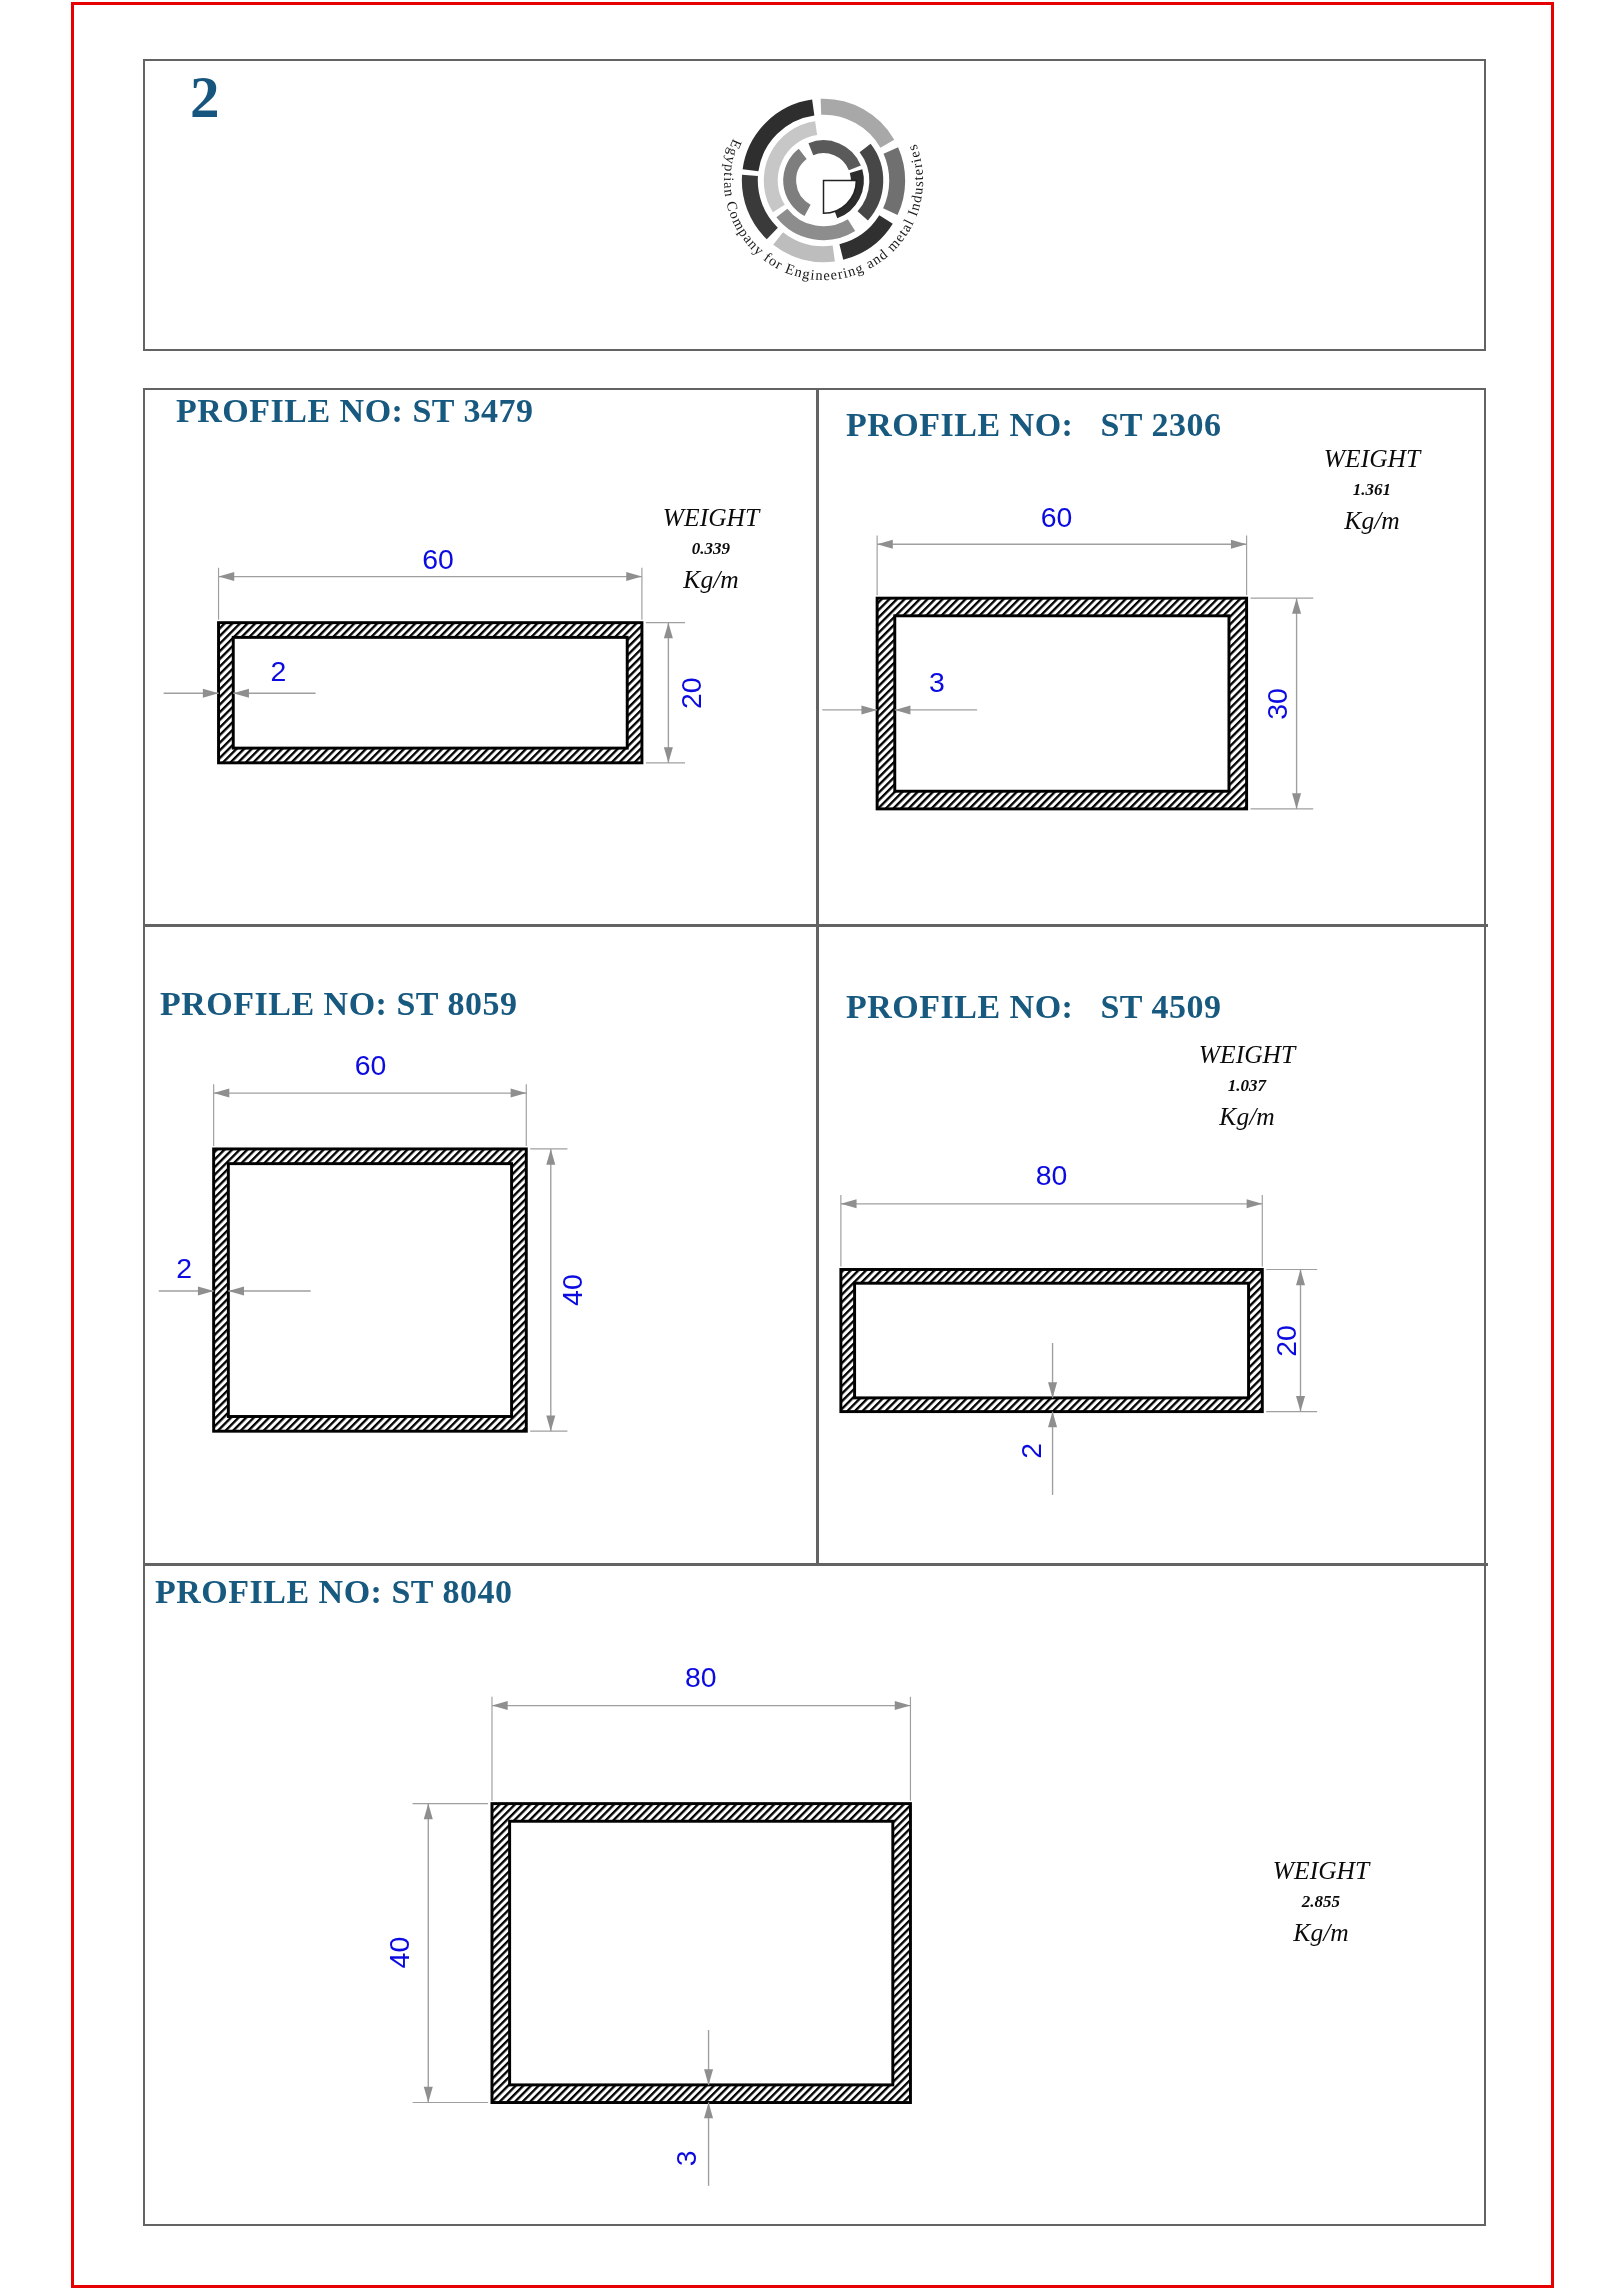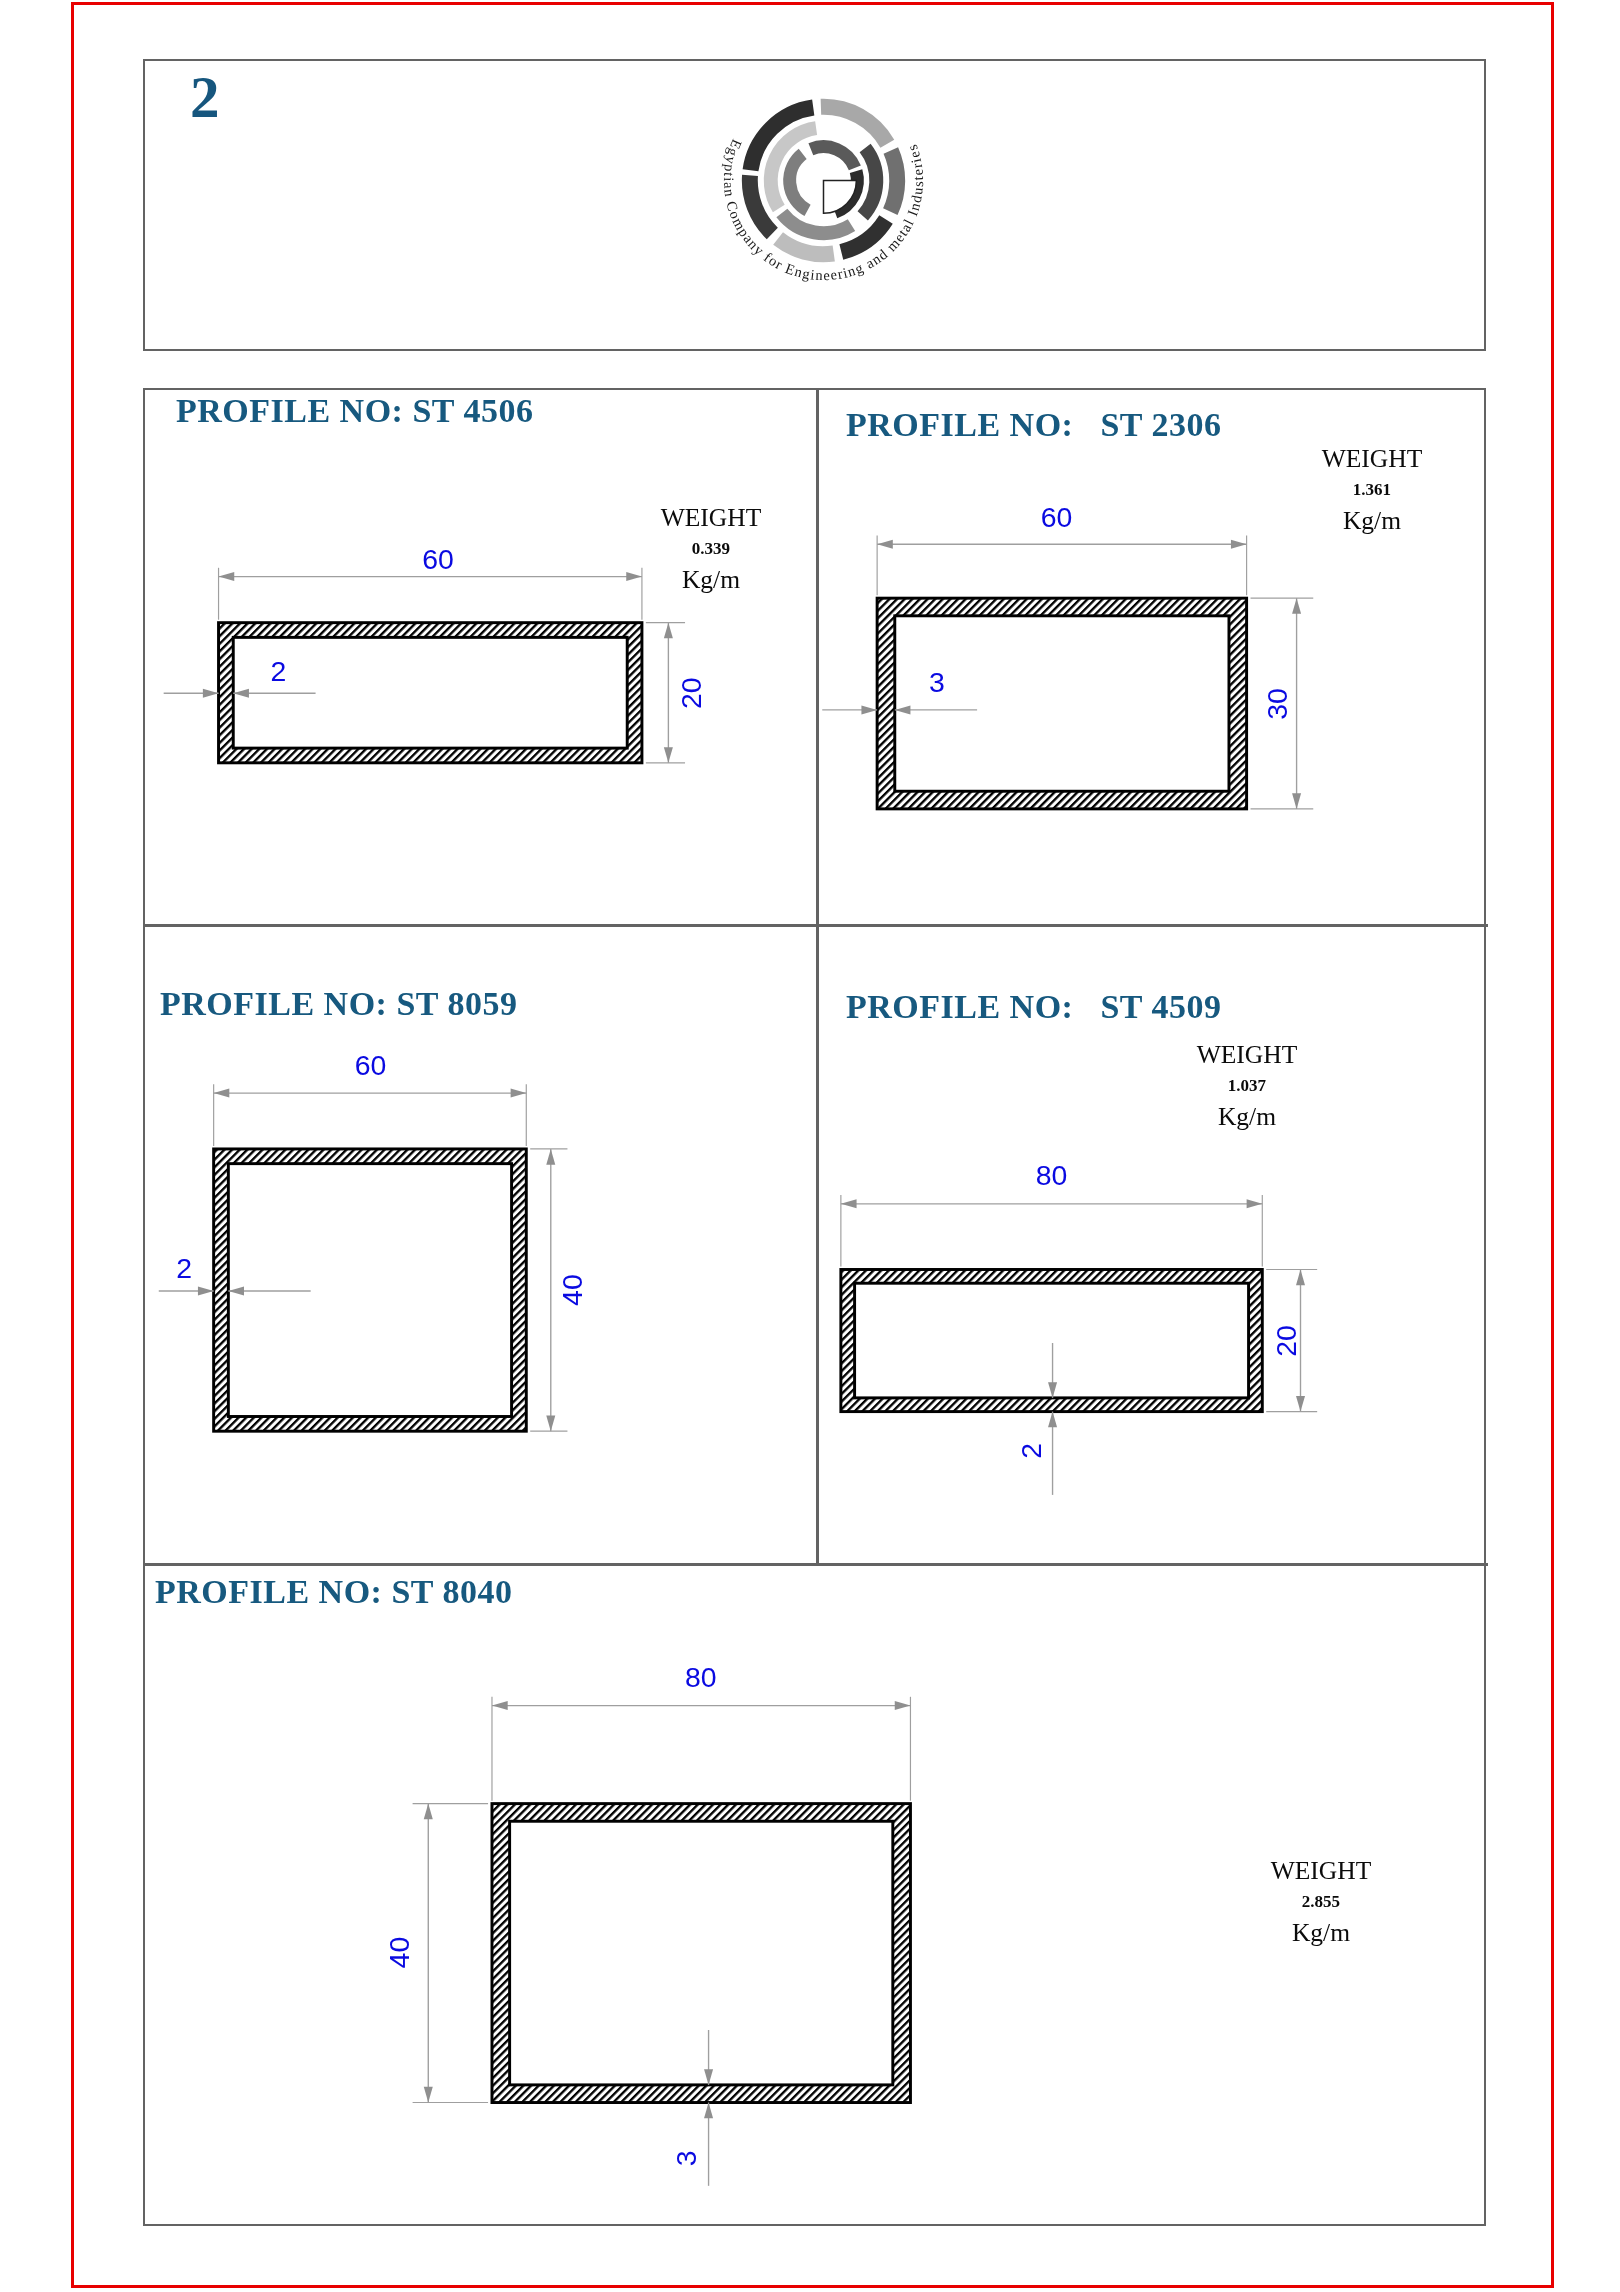--- a/index.html
+++ b/index.html
@@ -11,21 +11,21 @@
   #page-number{left:45px;top:2px;font-size:59px;font-weight:bold;color:#16567e;}
   #logo-svg{left:559px;top:0px;}
   #content-box{left:143px;top:388px;width:1339px;height:1834px;border:2.9px solid #636363;}
   .divider{background:#636363;}
   #v-div1{left:816px;top:388px;width:2.9px;height:1178px;}
   #h-div1{left:143px;top:924px;width:1345px;height:2.9px;}
   #h-div2{left:143px;top:1563px;width:1345px;height:2.9px;}
   .title{position:absolute;font-family:"Liberation Serif",serif;font-weight:bold;
          font-size:34px;color:#17597f;white-space:pre;letter-spacing:0.5px;}
   .weight{position:absolute;text-align:center;transform:translateX(-50%);
-          font-size:25.5px;line-height:31px;color:#0b0b0b;}
+          font-size:25.5px;line-height:31px;color:#0b0b0b;font-style:italic;}
   .weight .wv{font-weight:bold;font-size:17px;}
   #drawings{left:0;top:0;pointer-events:none;}
 </style>
 </head>
 <body>
 
 <div class="abs" id="page-border"></div>
 
 <div class="abs" id="header-box">
   <div class="abs" id="page-number">2</div>
@@ -52,21 +52,21 @@
       <textPath href="#logo-text-path" textLength="395">Egyptian Company for Engineering and metal Industeries</textPath>
     </text>
   </svg>
 </div>
 
 <div class="abs" id="content-box"></div>
 <div class="abs divider" id="v-div1"></div>
 <div class="abs divider" id="h-div1"></div>
 <div class="abs divider" id="h-div2"></div>
 
-<div class="title" style="left:176px;top:392px">PROFILE NO: ST 4506</div>
+<div class="title" style="left:176px;top:392px">PROFILE NO: ST 3479</div>
 <div class="title" style="left:846px;top:406px">PROFILE NO:   ST 2306</div>
 <div class="title" style="left:160px;top:985px">PROFILE NO: ST 8059</div>
 <div class="title" style="left:846px;top:988px">PROFILE NO:   ST 4509</div>
 <div class="title" style="left:155px;top:1573px">PROFILE NO: ST 8040</div>
 
 <div class="weight" style="left:711px;top:502px">
   <div>WEIGHT</div>
   <div class="wv">0.339</div>
   <div>Kg/m</div>
 </div>

